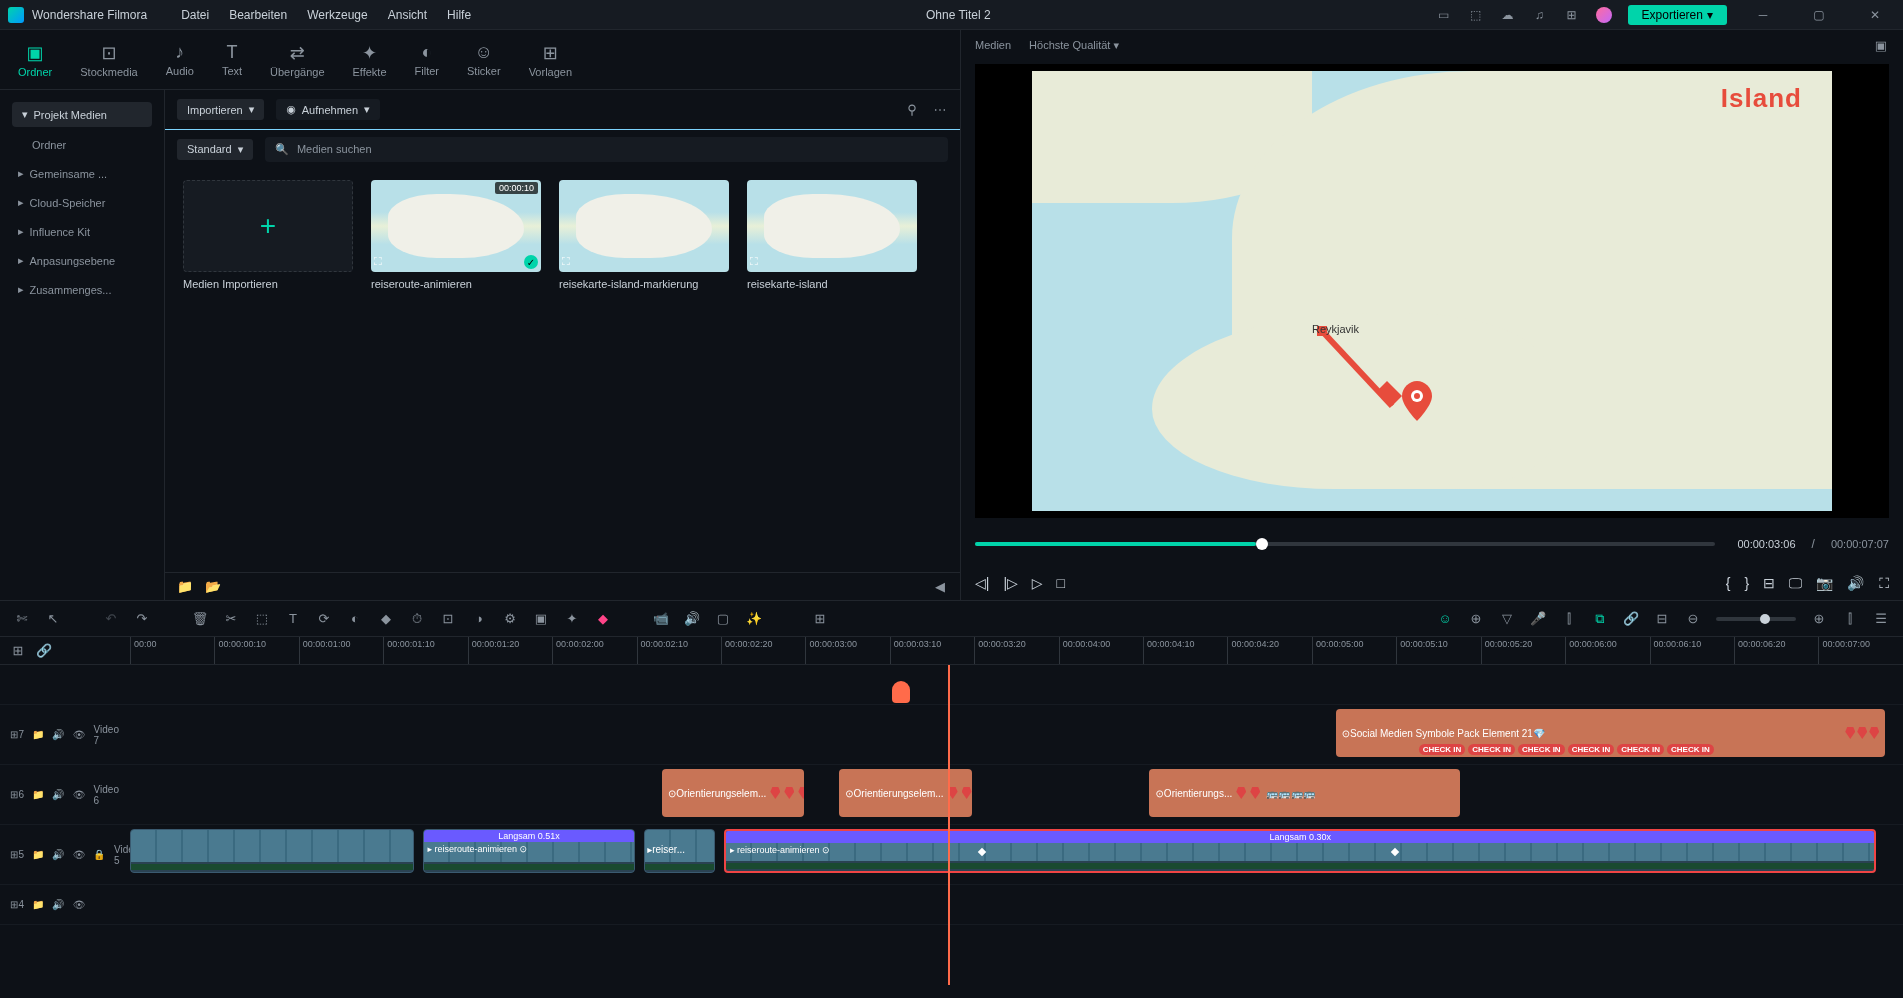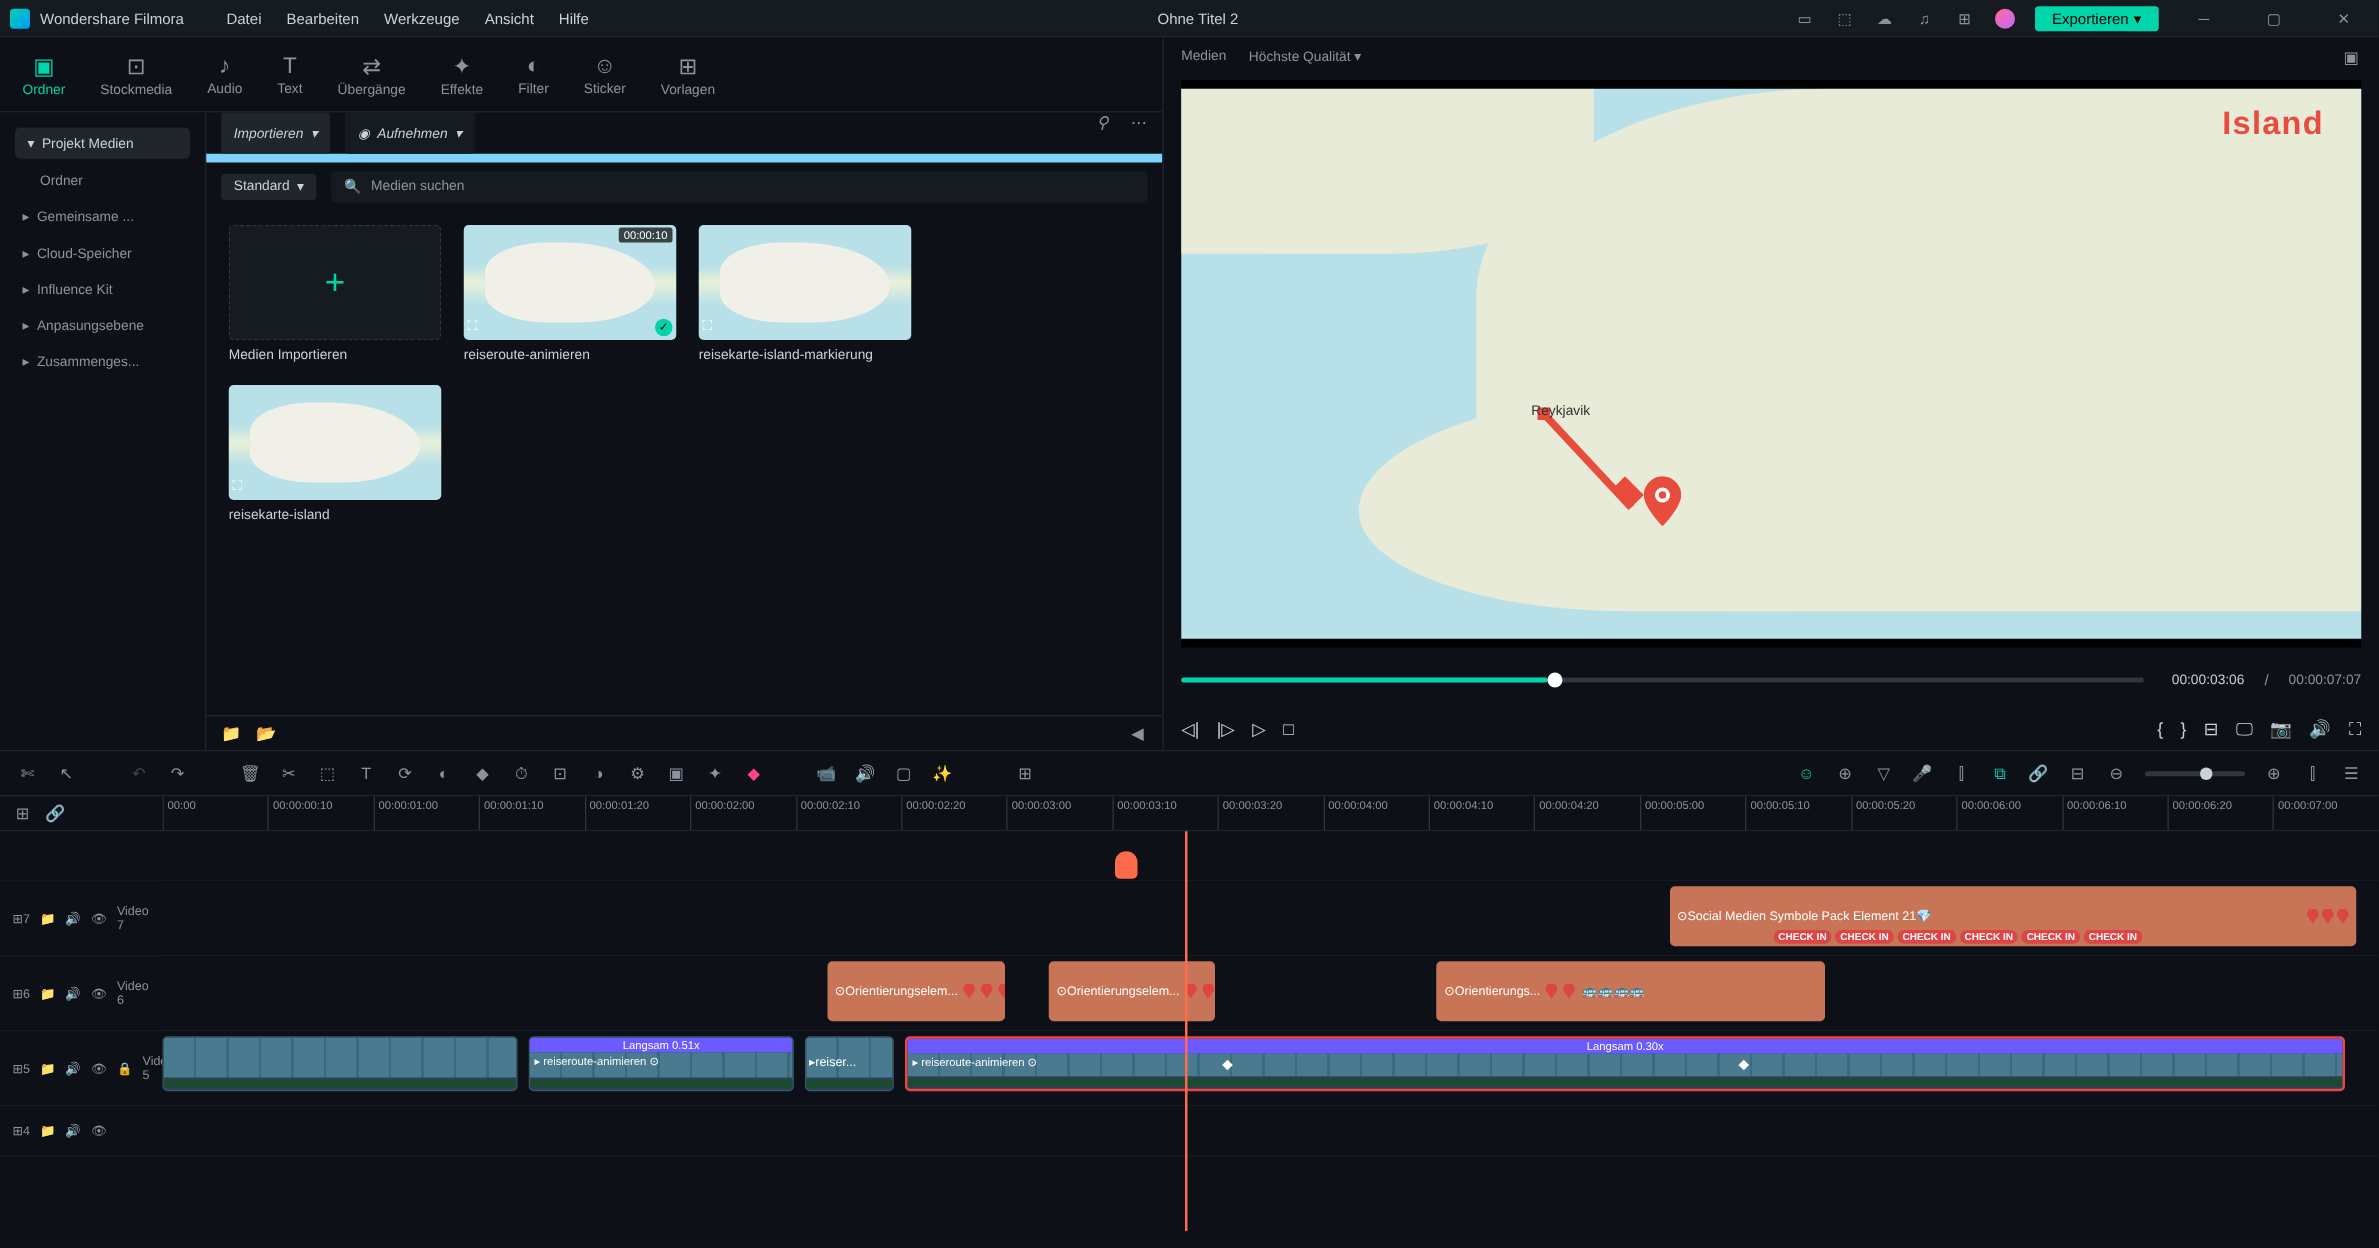--- a/index.html
+++ b/index.html
@@ -16,41 +16,41 @@
 .left-panel { width:960px; display:flex; flex-direction:column; background:#0d1117; }
 .toolbar-top { height:60px; display:flex; align-items:center; padding:0 16px; gap:24px; border-bottom:1px solid #21262d; }
 .tool-tab { display:flex; flex-direction:column; align-items:center; gap:2px; color:#8b949e; cursor:pointer; font-size:11px; padding:4px 2px; }
 .tool-tab.active { color:#00d4aa; }
 .tool-tab-icon { font-size:18px; }
 .media-area { flex:1; display:flex; min-height:0; }
 .sidebar { width:165px; background:#0d1117; border-right:1px solid #21262d; padding:8px 0; }
 .sidebar-btn { background:#21262d; margin:4px 12px; padding:6px 10px; border-radius:4px; display:flex; align-items:center; gap:6px; font-size:11px; cursor:pointer; }
 .sidebar-item { padding:8px 18px; font-size:11px; color:#8b949e; cursor:pointer; display:flex; align-items:center; gap:6px; }
 .media-content { flex:1; display:flex; flex-direction:column; }
-.media-bar { height:40px; display:flex; padding:0 12px; gap:12px; border-bottom:7px solid #7dd3fc;font-style:italic; }
+.media-bar { height:40px; display:flex; align-items:center; padding:0 12px; gap:12px; border-bottom:1px solid #7dd3fc; }
 .dropdown-btn { background:#21262d; padding:4px 10px; border-radius:3px; display:flex; align-items:center; gap:6px; font-size:11px; cursor:pointer; }
 .radio-group { display:flex; align-items:center; gap:6px; font-size:11px; background:#161b22; padding:4px 10px; border-radius:3px; }
 .media-search-bar { height:38px; display:flex; align-items:center; padding:0 12px; gap:12px; }
 .search-box { flex:1; background:#161b22; border-radius:4px; padding:6px 10px; display:flex; align-items:center; gap:8px; color:#8b949e; font-size:11px; }
 .media-grid { display:flex; gap:18px; padding:12px 18px; flex-wrap:wrap; }
 .media-item { width:170px; cursor:pointer; }
 .media-thumb { width:170px; height:92px; background:#21262d; border-radius:4px; position:relative; overflow:hidden; }
 .media-thumb.import { display:flex; align-items:center; justify-content:center; background:#161b22; border:1px dashed #30363d; }
 .plus-icon { font-size:28px; color:#00d4aa; }
 .map-thumb { background:linear-gradient(to bottom,#b8e0e8 35%,#e8f0d8 50%,#b8e0e8 70%); position:relative; }
 .map-thumb::after { content:''; position:absolute; inset:15% 10% 15% 10%; background:#f0f0e8; border-radius:40% 60% 50% 40%; }
 .duration-badge { position:absolute; top:2px; right:3px; background:rgba(0,0,0,0.7); color:#fff; font-size:9px; padding:1px 4px; border-radius:2px; }
 .check-badge { position:absolute; bottom:3px; right:3px; width:14px; height:14px; background:#00d4aa; border-radius:50%; color:#000; font-size:10px; display:flex; align-items:center; justify-content:center; }
 .thumb-icon { position:absolute; bottom:3px; left:3px; width:14px; height:14px; color:#fff; font-size:11px; }
 .media-label { font-size:11px; color:#c9d1d9; margin-top:6px; white-space:nowrap; overflow:hidden; text-overflow:ellipsis; }
 .media-footer { height:28px; border-top:1px solid #21262d; display:flex; align-items:center; padding:0 12px; gap:12px; }
 .right-panel { flex:1; display:flex; flex-direction:column; background:#0d1117; border-left:1px solid #21262d; }
 .player-header { height:30px; display:flex; align-items:center; padding:0 14px; gap:18px; font-size:11px; color:#8b949e; }
 .player-view { flex:1; margin:4px 14px; background:#000; display:flex; align-items:center; justify-content:center; position:relative; }
-.map-preview { width:944px; height:440px; background:linear-gradient(to bottom,#b8e0e8 50%,#b8e0e8 100%); position:relative; overflow:hidden; }
+.map-preview { width:800px; height:440px; background:linear-gradient(to bottom,#b8e0e8 50%,#b8e0e8 100%); position:relative; overflow:hidden; }
 .landmass { position:absolute; background:#e8ebd8; }
 .island-label { position:absolute; top:12px; right:30px; font-size:26px; font-weight:bold; color:#e74c3c; letter-spacing:1px; }
 .map-pin { position:absolute; left:370px; top:310px; }
 .map-arrow { position:absolute; left:280px; top:250px; width:100px; height:100px; }
 .player-controls { height:44px; display:flex; align-items:center; padding:0 14px; gap:10px; }
 .progress-track { flex:1; height:4px; background:#30363d; border-radius:2px; position:relative; margin-right:12px; }
 .progress-fill { position:absolute; left:0; top:0; height:100%; width:38%; background:#00d4aa; border-radius:2px; }
 .progress-thumb { position:absolute; left:38%; top:-4px; width:12px; height:12px; background:#fff; border-radius:50%; }
 .time-text { font-size:11px; color:#c9d1d9; }
 .time-sep { color:#8b949e; margin:0 6px; }

